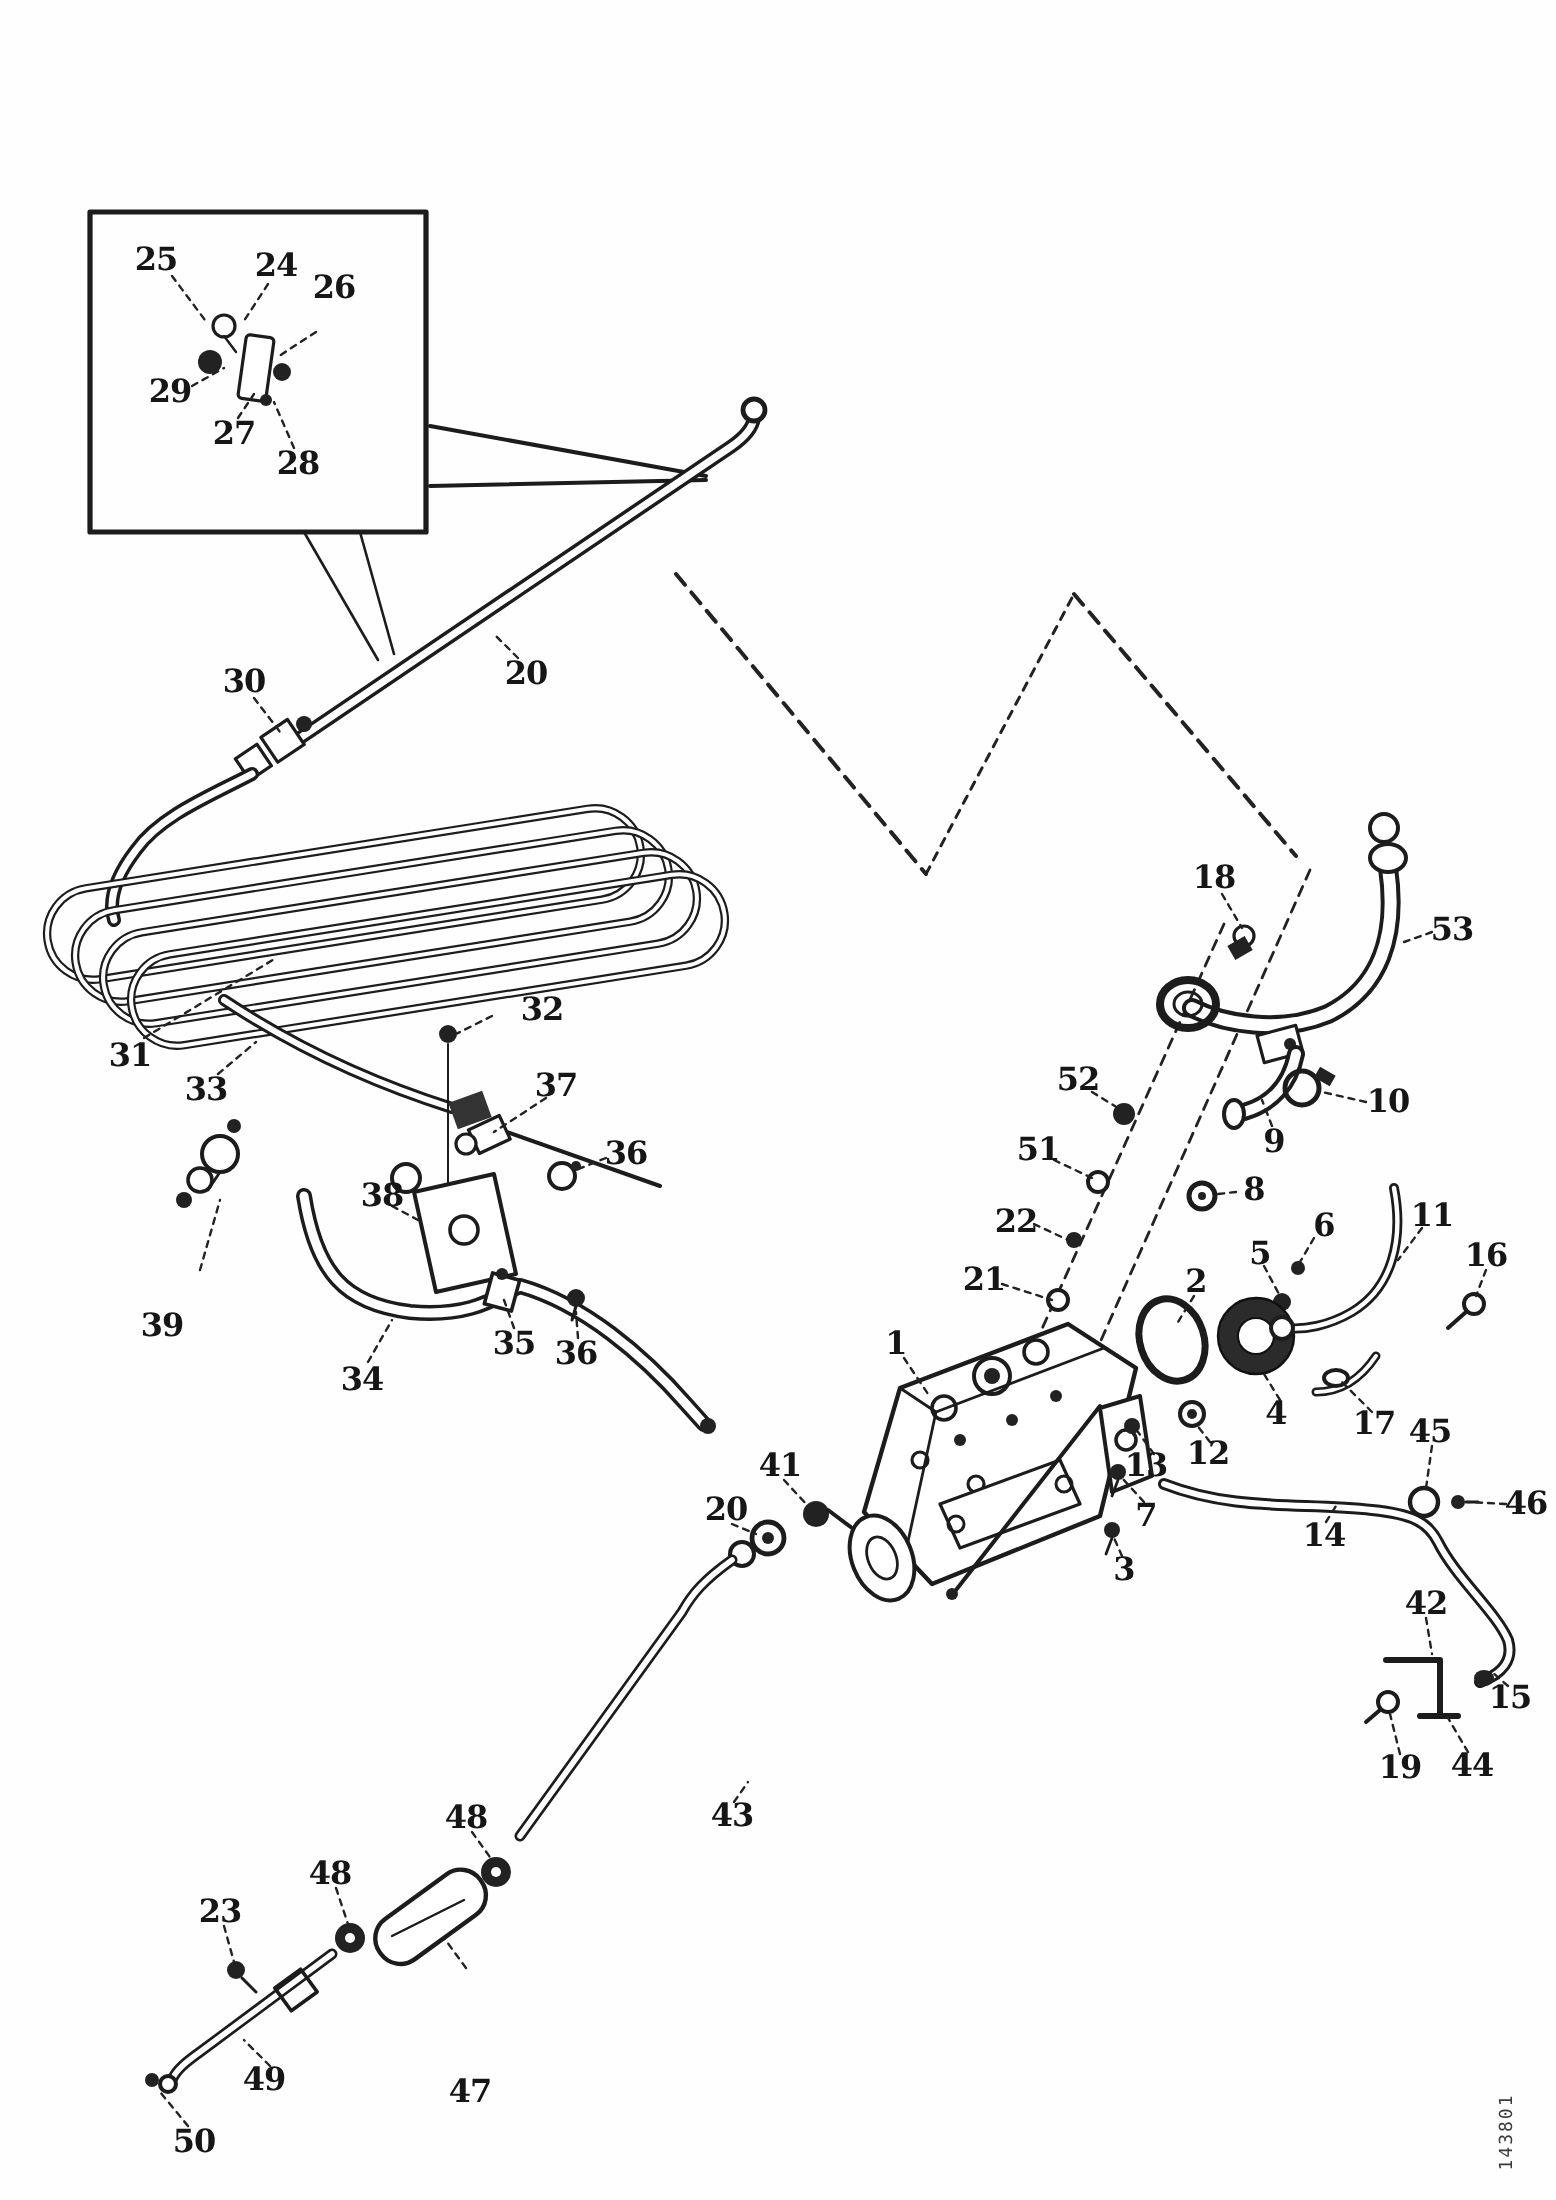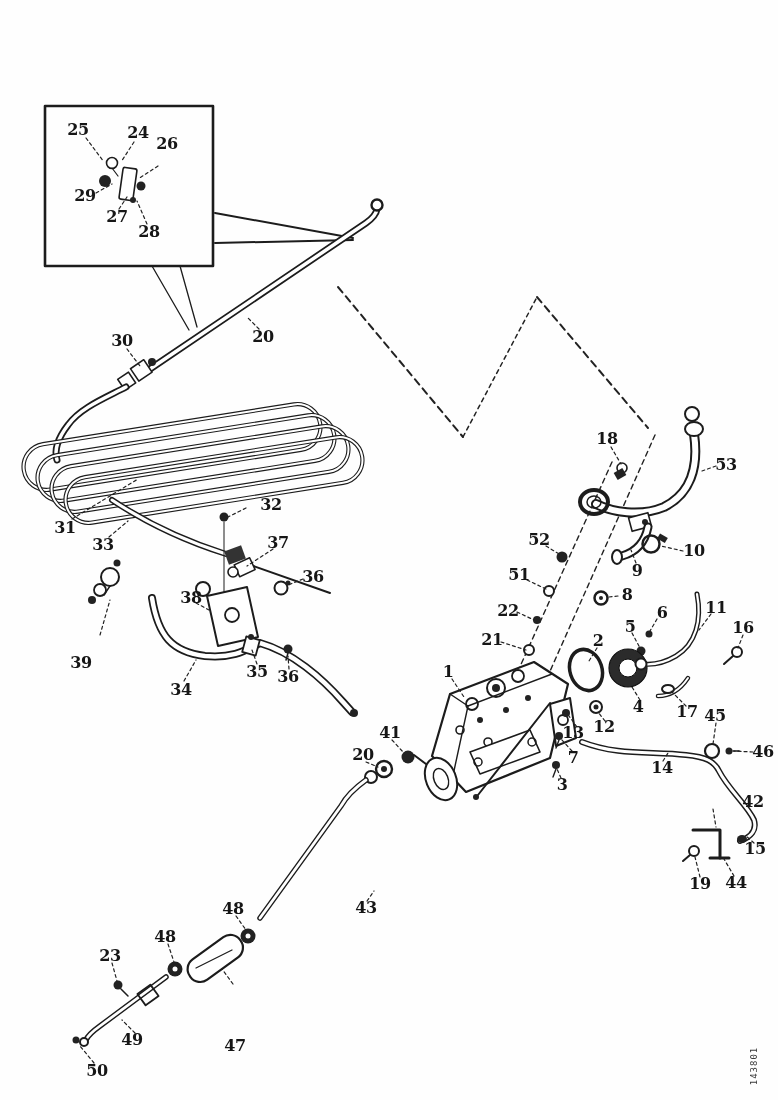--- a/index.html
+++ b/index.html
@@ -309,21 +309,21 @@
       <div class="callout" style="left: 687px; top: 712px;">17</div>
       <div class="callout" style="left: 715px; top: 716px;">45</div>
       <div class="callout" style="left: 604px; top: 727px;">12</div>
       <div class="callout" style="left: 573px; top: 733px;">13</div>
       <div class="callout" style="left: 763px; top: 752px;">46</div>
       <div class="callout" style="left: 573px; top: 758px;">7</div>
       <div class="callout" style="left: 662px; top: 768px;">14</div>
       <div class="callout" style="left: 562px; top: 785px;">3</div>
       <div class="callout" style="left: 390px; top: 733px;">41</div>
       <div class="callout" style="left: 363px; top: 755px;">20</div>
-      <div class="callout" style="left: 713px; top: 802px; margin-left: 40px;">42</div>
+      <div class="callout" style="left: 713px; top: 802px;">42</div>
       <div class="callout" style="left: 755px; top: 849px;">15</div>
       <div class="callout" style="left: 700px; top: 884px;">19</div>
       <div class="callout" style="left: 736px; top: 883px;">44</div>
       <div class="callout" style="left: 366px; top: 908px;">43</div>
       <div class="callout" style="left: 233px; top: 909px;">48</div>
       <div class="callout" style="left: 165px; top: 937px;">48</div>
       <div class="callout" style="left: 110px; top: 956px;">23</div>
       <div class="callout" style="left: 235px; top: 1046px;">47</div>
       <div class="callout" style="left: 132px; top: 1040px;">49</div>
       <div class="callout" style="left: 97px; top: 1071px;">50</div>

